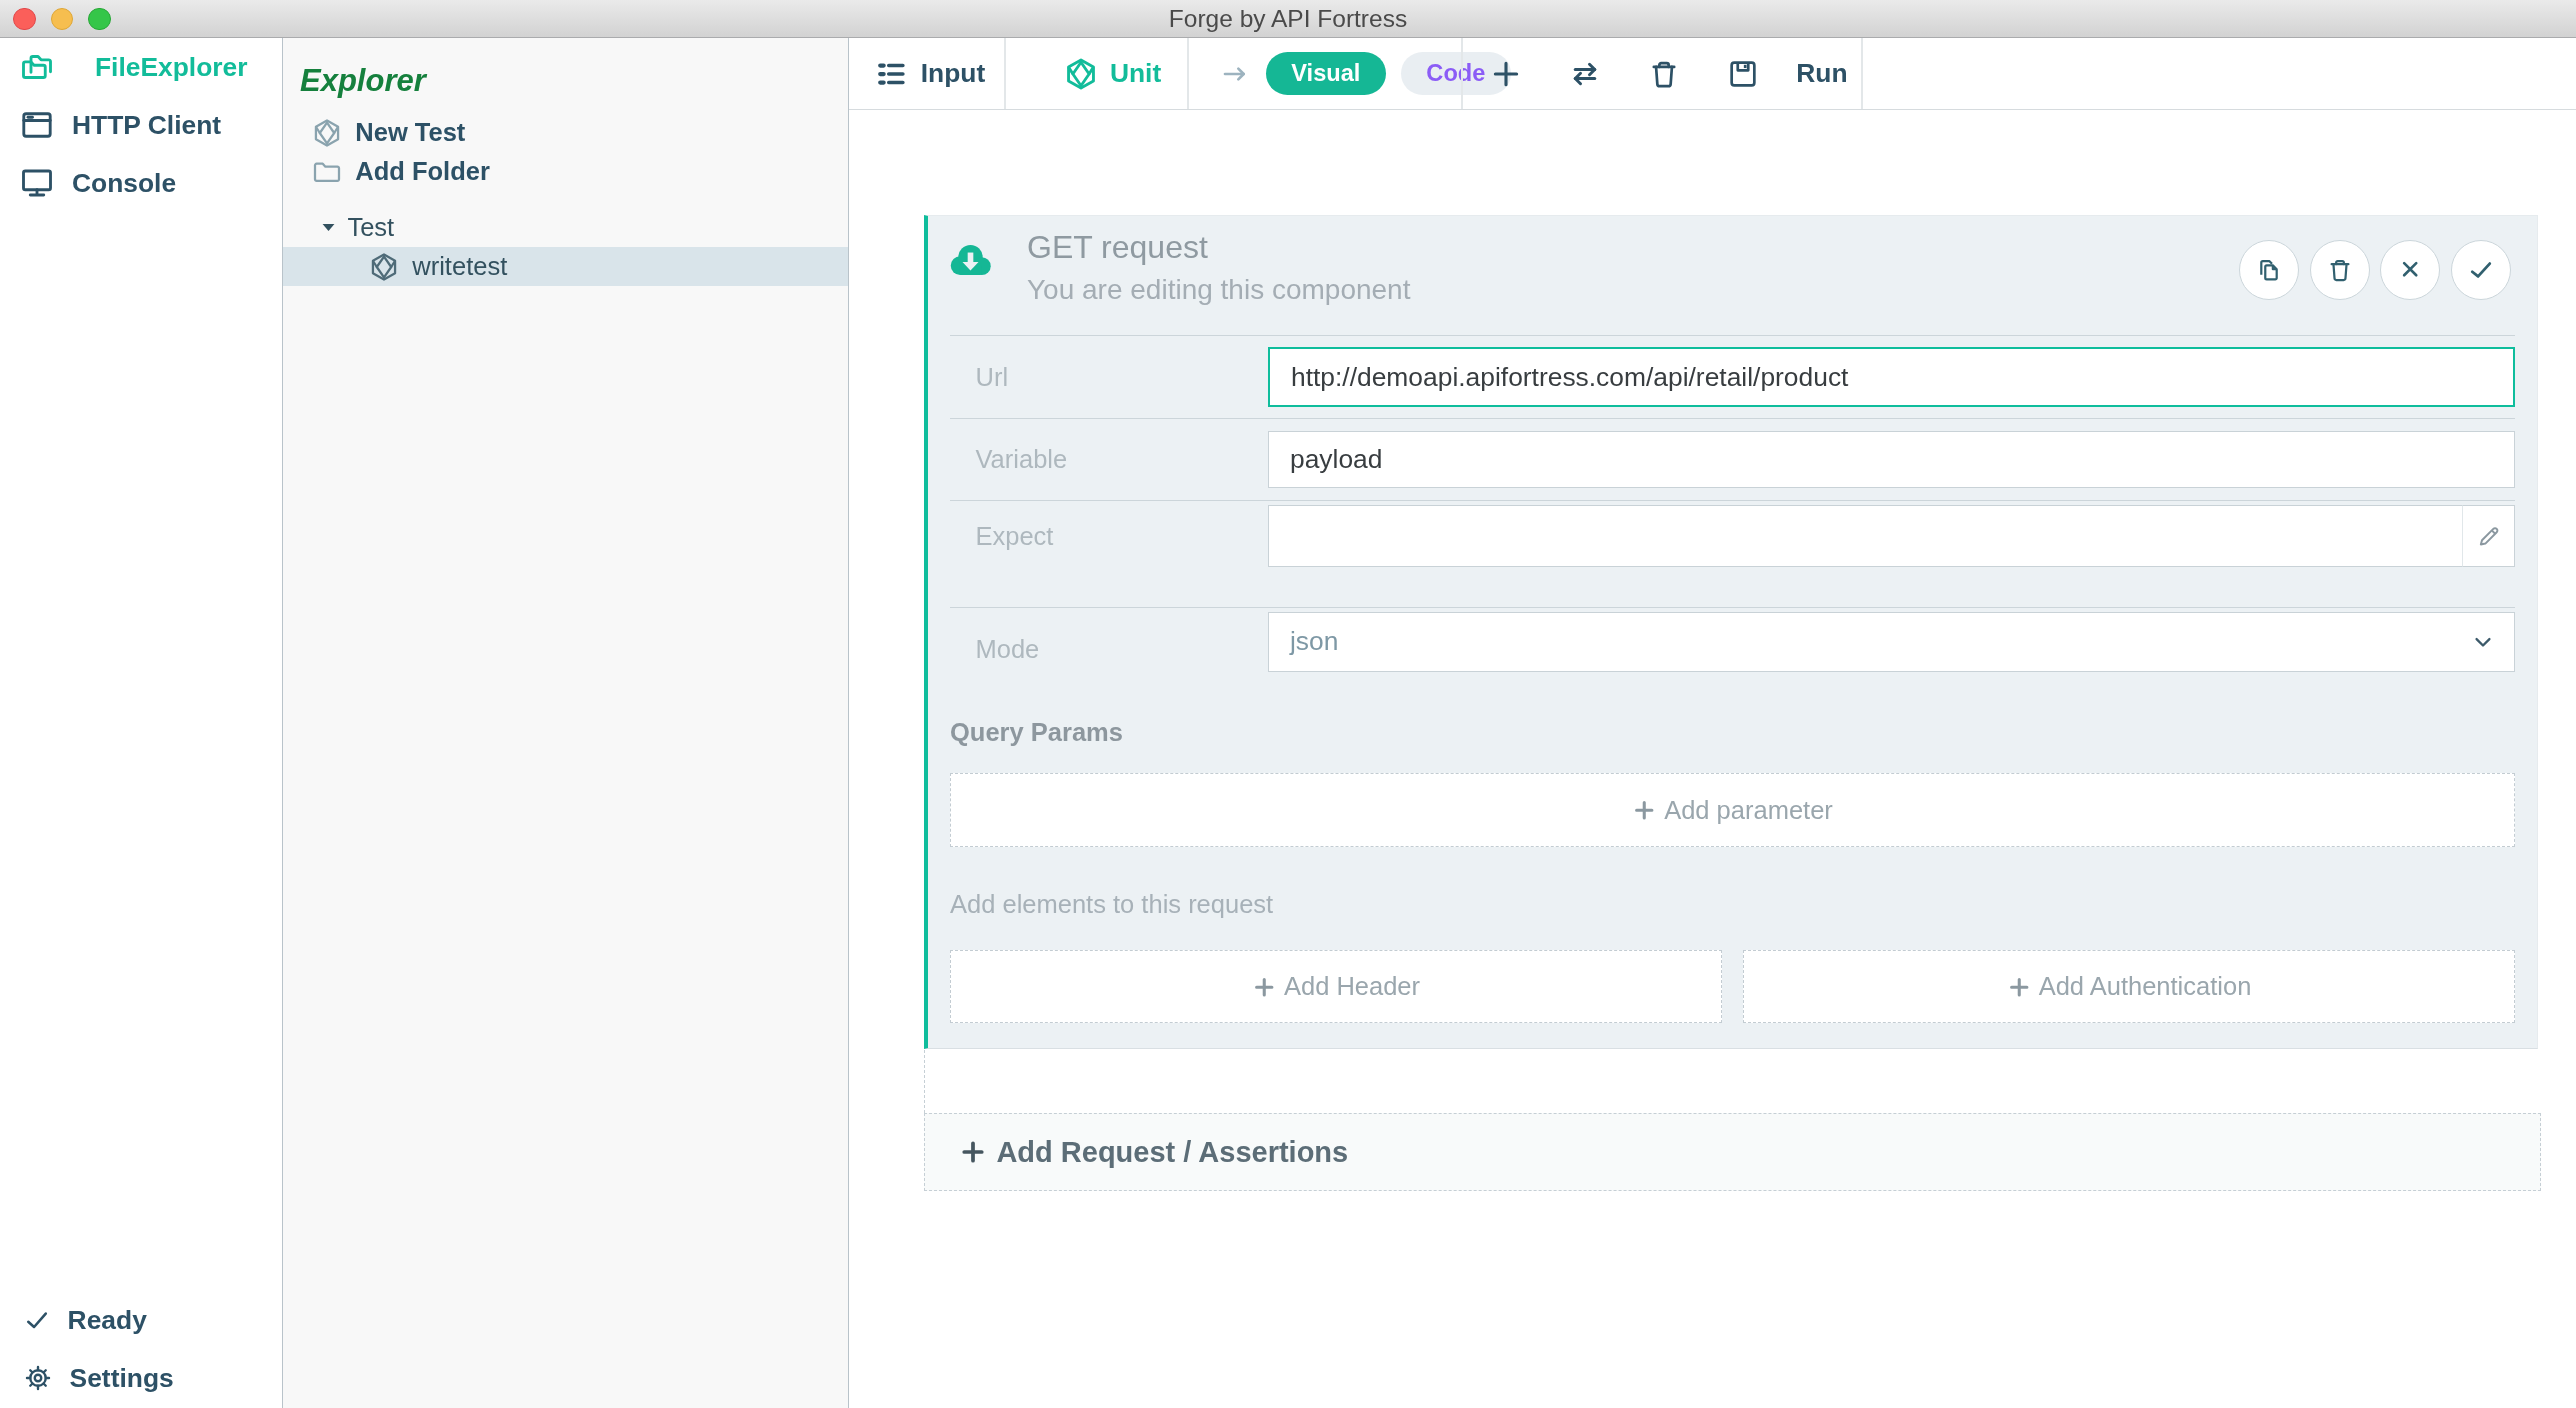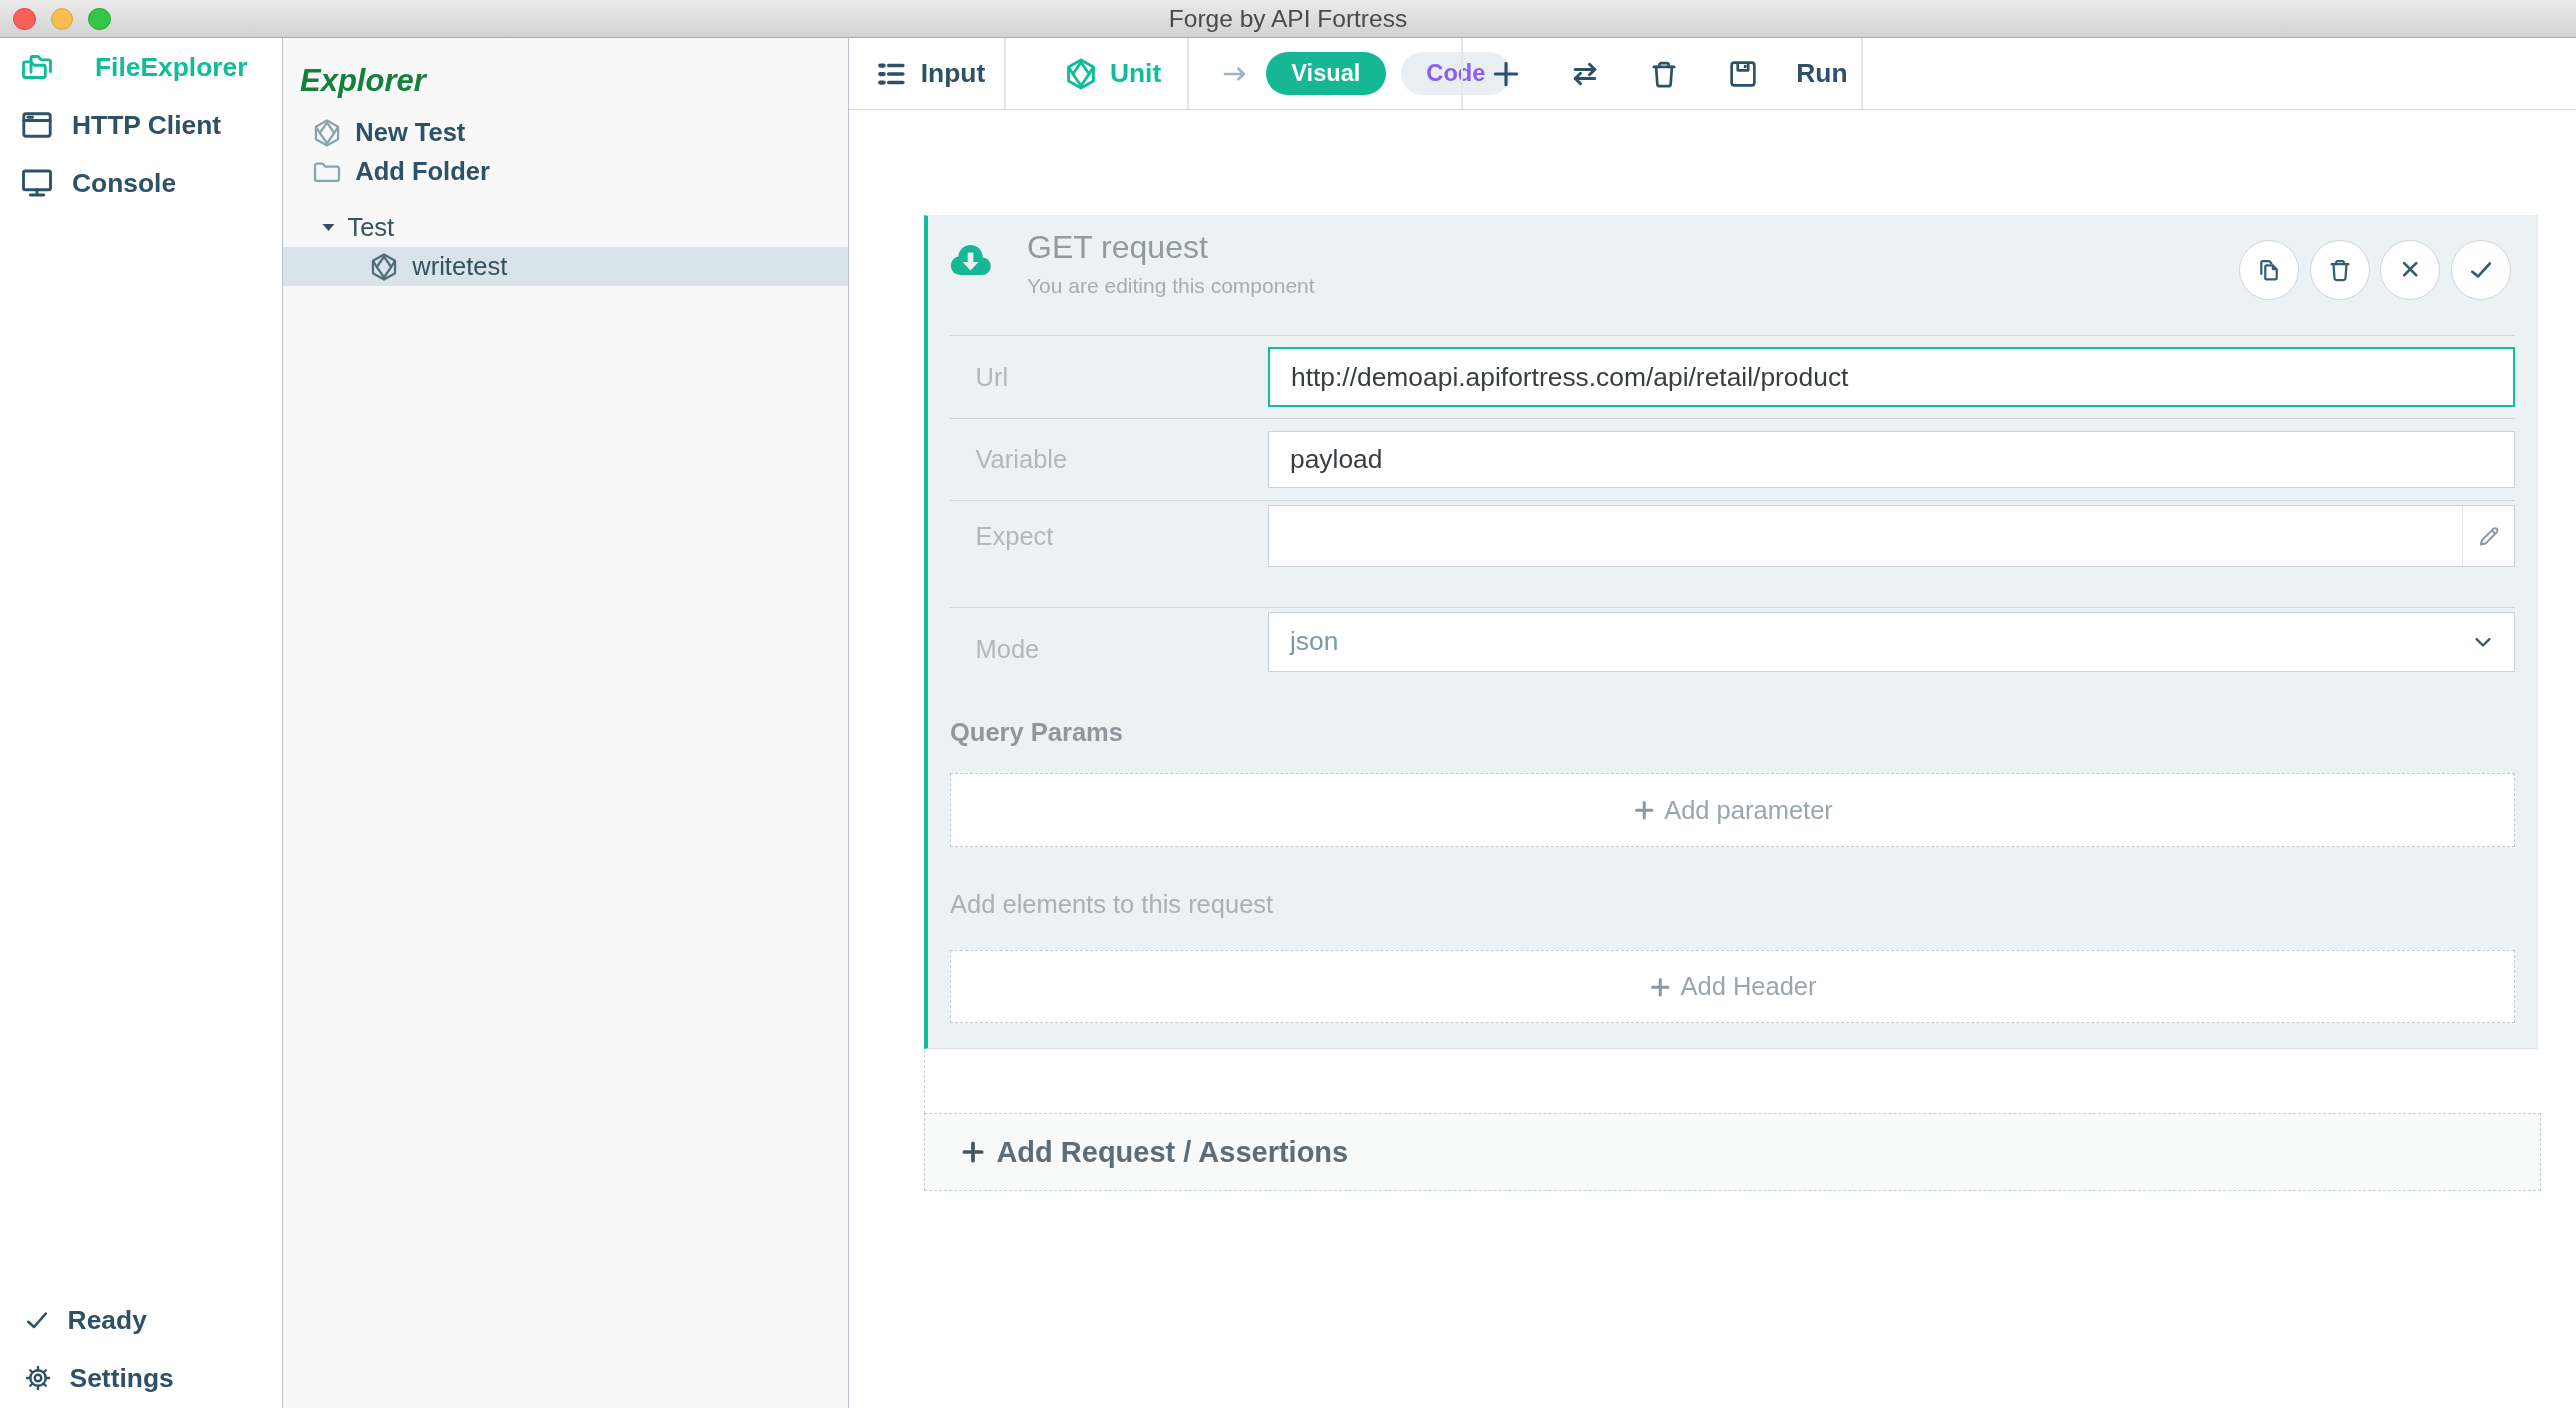--- a/index.html
+++ b/index.html
@@ -59,21 +59,21 @@
 
   
   .content { flex:1; background:#fff; position:relative; overflow:hidden; }
 
   .card { position:absolute; left:75px; top:105px; width:1614px; height:834px;
           background:#ecf1f4; border-left:4.7px solid #0fbd9c; border-top:0.9px solid #e6ebee;
           border-right:0.9px solid #e6ebee; border-bottom:1.9px solid #d9dfe3; }
   .card-head { position:relative; height:119px; }
   .cloud-wrap { position:absolute; left:19px; top:24.5px; }
   .c-title { position:absolute; left:99px; top:13.2px; font-size:32px; color:#8f9aa1; }
-  .c-sub   { position:absolute; left:99px; top:58px; font-size:21px; color:#a4adb4; }
+  .c-sub   { position:absolute; left:99px; top:58px; font-size:28px; color:#a4adb4; }
   .c-actions { position:absolute; top:23.6px; right:26.4px; display:flex; gap:10.4px; }
   .circle-btn { width:60px; height:60px; border-radius:50%; background:#fff; border:1.9px solid #ccd6db;
                 display:flex; align-items:center; justify-content:center; color:#31606f; cursor:default; }
 
   .card-body { padding:0 22px; }
   .frow { border-top:1.9px solid #ccd5da; position:relative; padding-left:318px; }
   .frow .flabel { position:absolute; left:25.5px; top:0; height:100%; display:flex; align-items:center;
                   font-size:25.5px; color:#aeb8be; }
   .frow-url { height:83px; padding-top:11.3px; }
   .frow-var { height:82px; padding-top:12.3px; }
@@ -411,20 +411,28 @@
 
           <div class="ae-row">
             <div class="dash-btn">
               <span class="plus-glyph">
                 <svg width="24.5" height="24.5" viewBox="0 0 24 24" fill="none" stroke="currentColor" stroke-width="3" stroke-linecap="round">
                   <path d="M12 4.5v15M4.5 12h15"></path>
                 </svg>
               </span>
               <span>Add Header</span>
             </div>
+            <div class="dash-btn">
+              <span class="plus-glyph">
+                <svg width="24.5" height="24.5" viewBox="0 0 24 24" fill="none" stroke="currentColor" stroke-width="3" stroke-linecap="round">
+                  <path d="M12 4.5v15M4.5 12h15"></path>
+                </svg>
+              </span>
+              <span>Add Authentication</span>
+            </div>
           </div>
 
         </div>
       </div>
 
       <div class="dash-stub"></div>
 
       <div class="add-request">
         <span class="plus-glyph">
           <svg width="28" height="28" viewBox="0 0 24 24" fill="none" stroke="currentColor" stroke-width="3.2" stroke-linecap="round">

